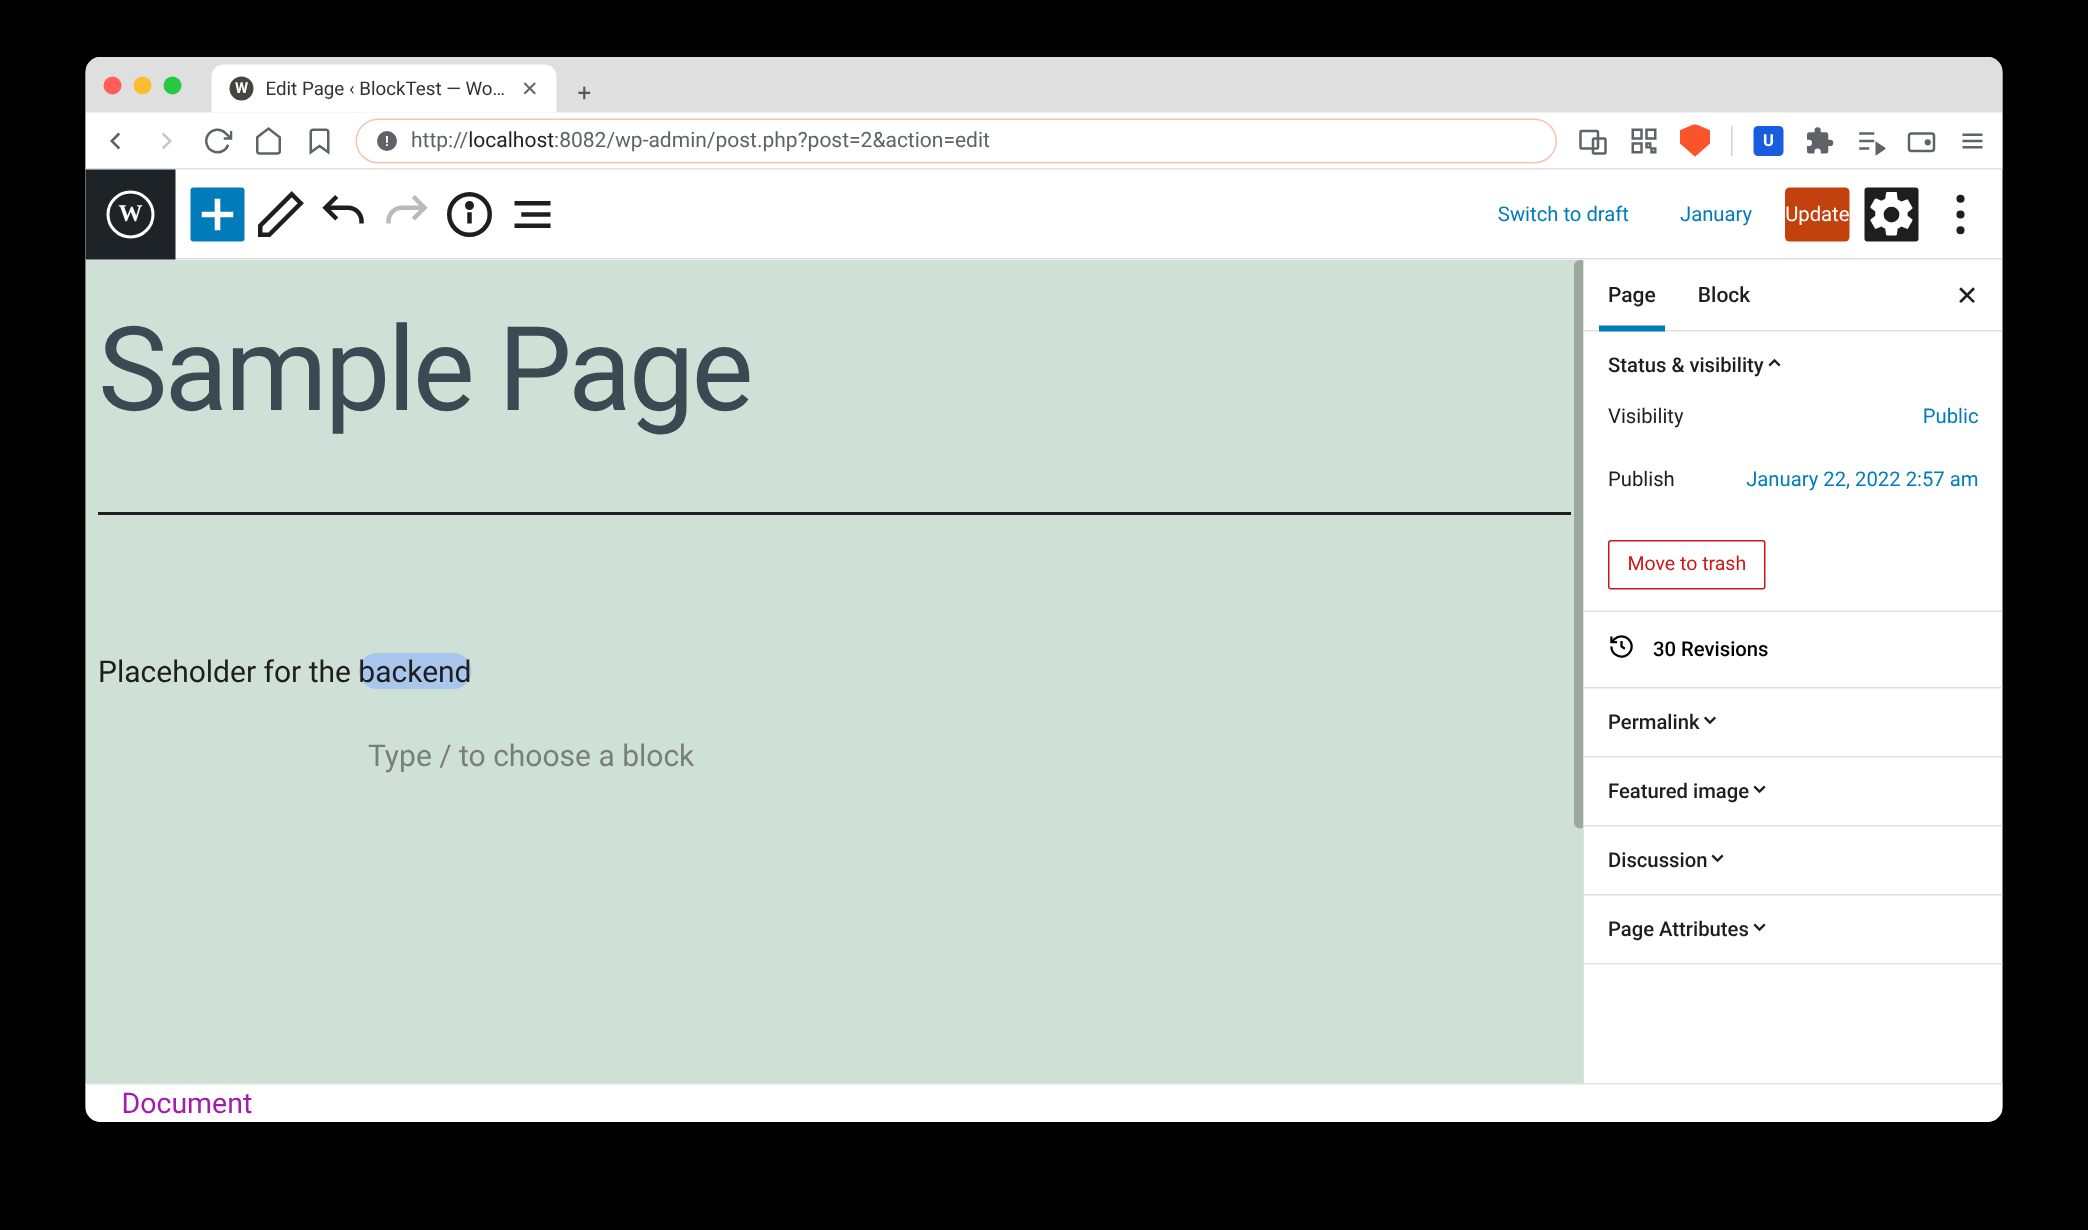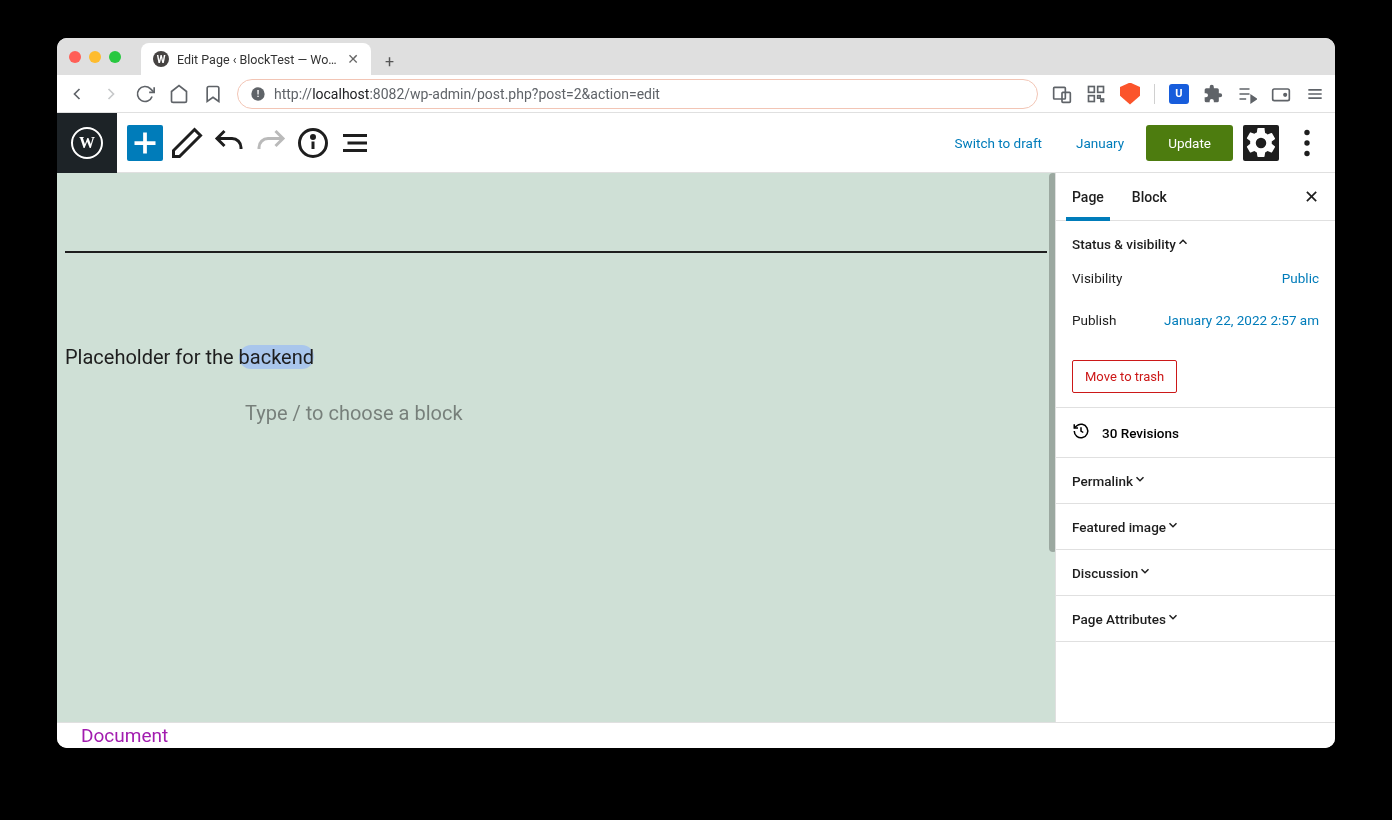--- a/index.html
+++ b/index.html
@@ -37,21 +37,21 @@
 .wp-area { flex: 1; display: flex; flex-direction: column; }
 .wp-topbar { height: 60px; display: flex; align-items: center; padding: 0 10px; border-bottom: 1px solid #e0e0e0; }
 .wp-logo { width: 60px; height: 60px; background: #1d2327; display: flex; align-items: center; justify-content: center; margin: -10px 0 -10px -10px; }
 .wp-logo-circle { width: 32px; height: 32px; border: 2.2px solid #fff; border-radius: 50%; position: relative; display:flex; align-items:center; justify-content:center; color:#fff; font-size:16px; font-weight:700; font-family: Georgia,serif;}
 .tbar-left { display: flex; align-items: center; gap: 6px; margin-left: 10px; }
 .tbtn { width: 36px; height: 36px; display: flex; align-items: center; justify-content: center; color: #1e1e1e; border-radius: 2px; cursor: pointer; }
 .tbtn.add { background: #007cba; color: #fff; }
 .tbtn.disabled { opacity: 0.3; }
 .tbar-right { margin-left: auto; display: flex; align-items: center; gap: 10px; }
 .btn-text { padding: 0 12px; height: 36px; display: flex; align-items: center; font-size: 13.5px; color: #007cba; cursor: pointer; border-radius: 2px; }
-.btn-primary { background: #4d7c0f; color: #fff; padding: 0 22px; height: 36px; display: flex; align-items: center; font-size: 13.5px; border-radius: 3px; cursor: pointer; }
+.btn-primary { background: #c2410c; color: #fff; padding: 0 0; height: 36px; display: flex; align-items: center; font-size: 13.5px; border-radius: 3px; cursor: pointer; }
 .btn-settings { background: #1e1e1e; color: #fff; width: 36px; height: 36px; display:flex; align-items:center; justify-content:center; border-radius:2px; cursor:pointer;}
 .btn-more { width: 36px; height: 36px; display:flex; align-items:center; justify-content:center; cursor:pointer; color:#1e1e1e; }
 
 .wp-body { flex: 1; display: flex; min-height: 0; }
 .canvas-wrap { flex: 1; background: #cfe0d6; padding: 30px 8px 0 8px; overflow: auto; position: relative; }
 .canvas { padding: 0; }
 .page-title { font-size: 78px; font-weight: 400; color: #3b4a52; letter-spacing: -2px; line-height: 1.15; }
 .hr { margin-top: 48px; border: none; border-top: 2px solid #1e1e1e; width: 100%; }
 .para { margin-top: 92px; font-size: 20px; color: #1e1e1e; }
 .para .sel { background: #a9c6ec; border-radius: 12px; }
@@ -249,20 +249,21 @@
               <circle cx="12" cy="19" r="1.8"></circle>
             </svg>
           </div>
       </div>
     </div>
 
     <div class="wp-body">
       <div class="canvas-wrap">
         <div class="scroll-vert"></div>
         <div class="canvas">
+          <h1 class="page-title">Sample Page</h1>
           <hr class="hr">
           <p class="para">Placeholder for the <span class="sel">backend</span></p>
           <p class="placeholder">Type / to choose a block</p>
         </div>
       </div>
 
       <div class="sidebar">
         <div class="sb-tabs">
           <div class="sb-tab active">Page</div>
           <div class="sb-tab">Block</div>

